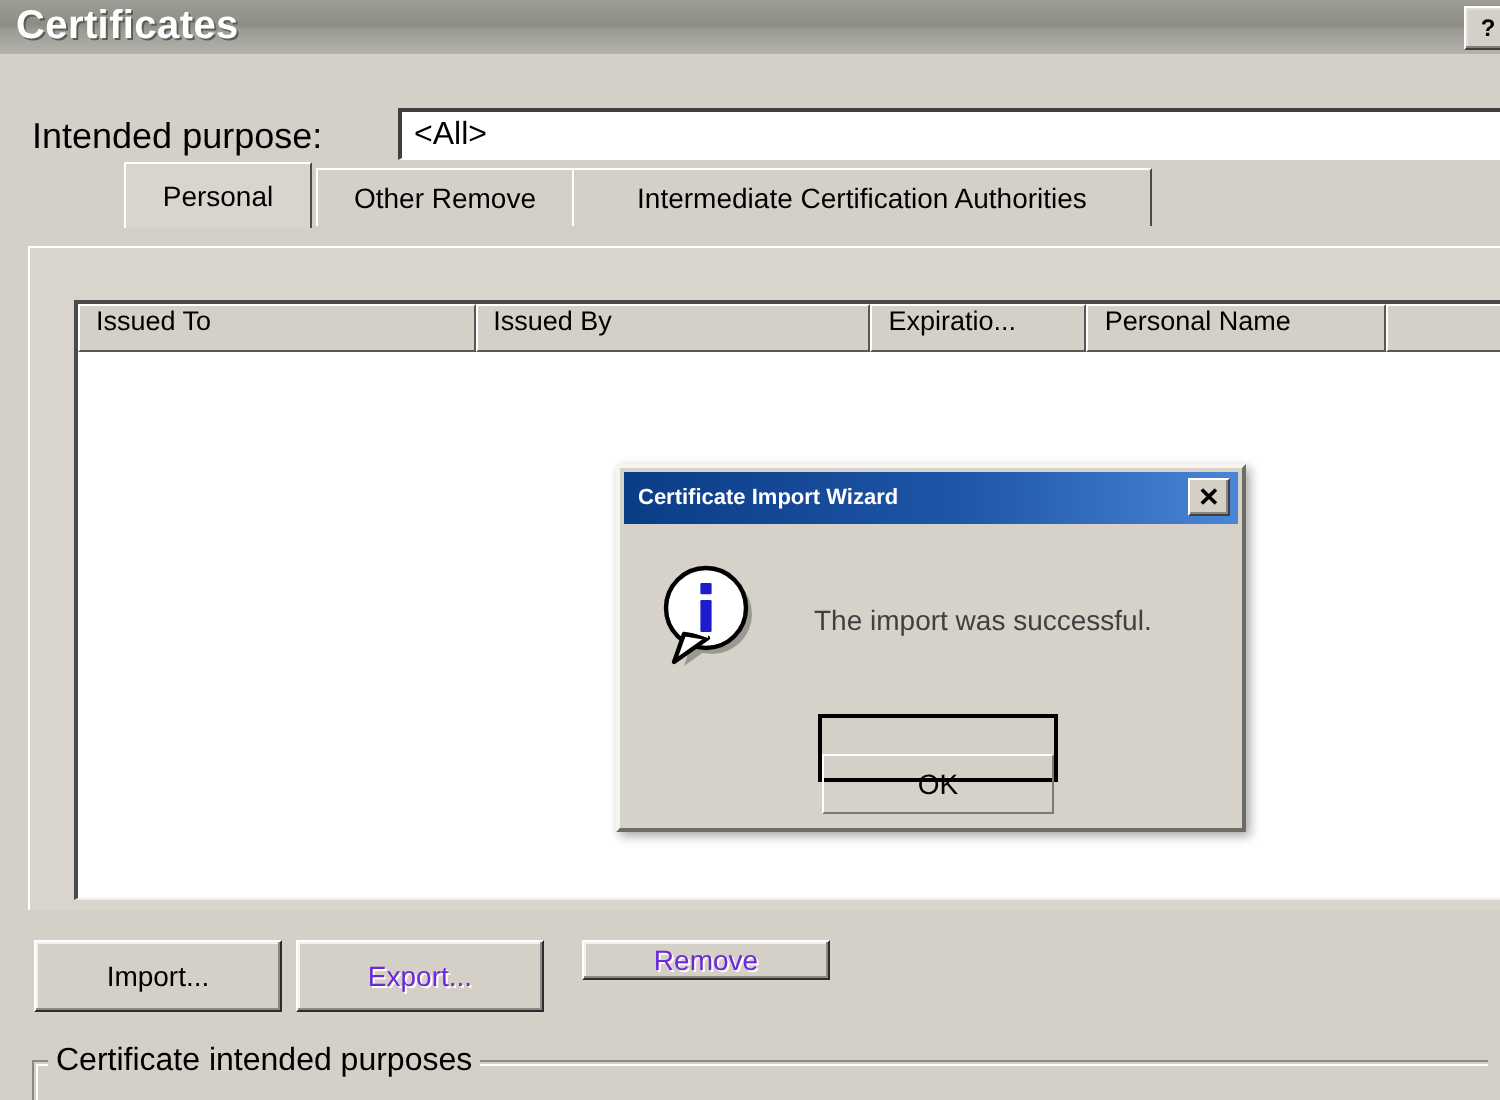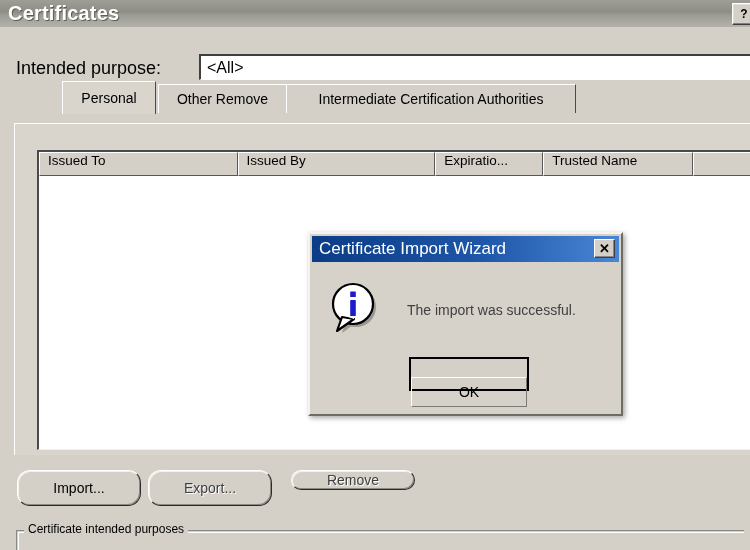--- a/index.html
+++ b/index.html
@@ -199,24 +199,23 @@
     border-left: 1px solid #ffffff;
     border-right: 1px solid #2b2b2b;
     border-bottom: 1px solid #2b2b2b;
     box-shadow: inset -1px -1px 0 #8a8a84, inset 1px 1px 0 #f4f2ee;
     box-sizing: border-box;
     display: flex;
     align-items: center;
     justify-content: center;
     font-size: 14px;
     cursor: default;
-    border-radius: 13px;
   }
   .btn.disabled {
-    color: #404040;
+    color: #6d28d9;
     text-shadow: 1px 1px 0 #ffffff;
   }
   .action-import { position: absolute; left: 17px;  top: 470px; width: 124px; height: 36px; }
   .action-export { position: absolute; left: 148px; top: 470px; width: 124px; height: 36px; }
   .action-remove { position: absolute; left: 291px; top: 470px; width: 124px; height: 20px; }
 
   
   .groupbox {
     position: absolute;
     left: 16px; top: 530px;
@@ -231,21 +230,21 @@
     width: 726px; height: 20px;
     border-top: 1px solid #ffffff;
     border-left: 1px solid #ffffff;
     box-sizing: border-box;
   }
   .groupbox-label {
     position: absolute;
     left: 24px; top: 522px;
     background: #d4d0c8;
     padding: 0 4px;
-    font-size: 12px;
+    font-size: 16px;
     white-space: nowrap;
   }
 
   
   .dialog {
     position: absolute;
     left: 308px; top: 232px;
     width: 315px; height: 184px;
     background: #d6d2c9;
     border-top: 2px solid #f6f4f0;
@@ -257,22 +256,22 @@
   }
   .dlg-titlebar {
     position: absolute;
     left: 2px; top: 2px;
     width: 307px; height: 26px;
     background: linear-gradient(to right, #0b3c86 0%, #1e56a8 55%, #4a86d6 100%);
     display: flex;
     align-items: center;
   }
   .dlg-title-text {
-    font-size: 17px;
-    font-weight: normal;
+    font-size: 11px;
+    font-weight: bold;
     color: #ffffff;
     padding-left: 7px;
     white-space: nowrap;
   }
   .dlg-close {
     position: absolute;
     right: 4px; top: 3px;
     width: 21px; height: 19px;
     background: #d4d0c8;
     border-top: 1px solid #ffffff;
@@ -369,21 +368,21 @@
     <div class="lv-col" style="width:208px;">
       <span>Issued To</span>
     </div>
     <div class="lv-col" style="width:207px;">
       <span>Issued By</span>
     </div>
     <div class="lv-col" style="width:113px;">
       <span>Expiratio...</span>
     </div>
     <div class="lv-col" style="width:157px;">
-      <span>Trusted Name</span>
+      <span>Personal Name</span>
     </div>
     <div class="lv-col" style="width:60px;">
       <span></span>
     </div>
   </div>
   <div class="lv-body"></div>
 </div>
 
 <div class="btn action-import">
   <span>Import...</span>

